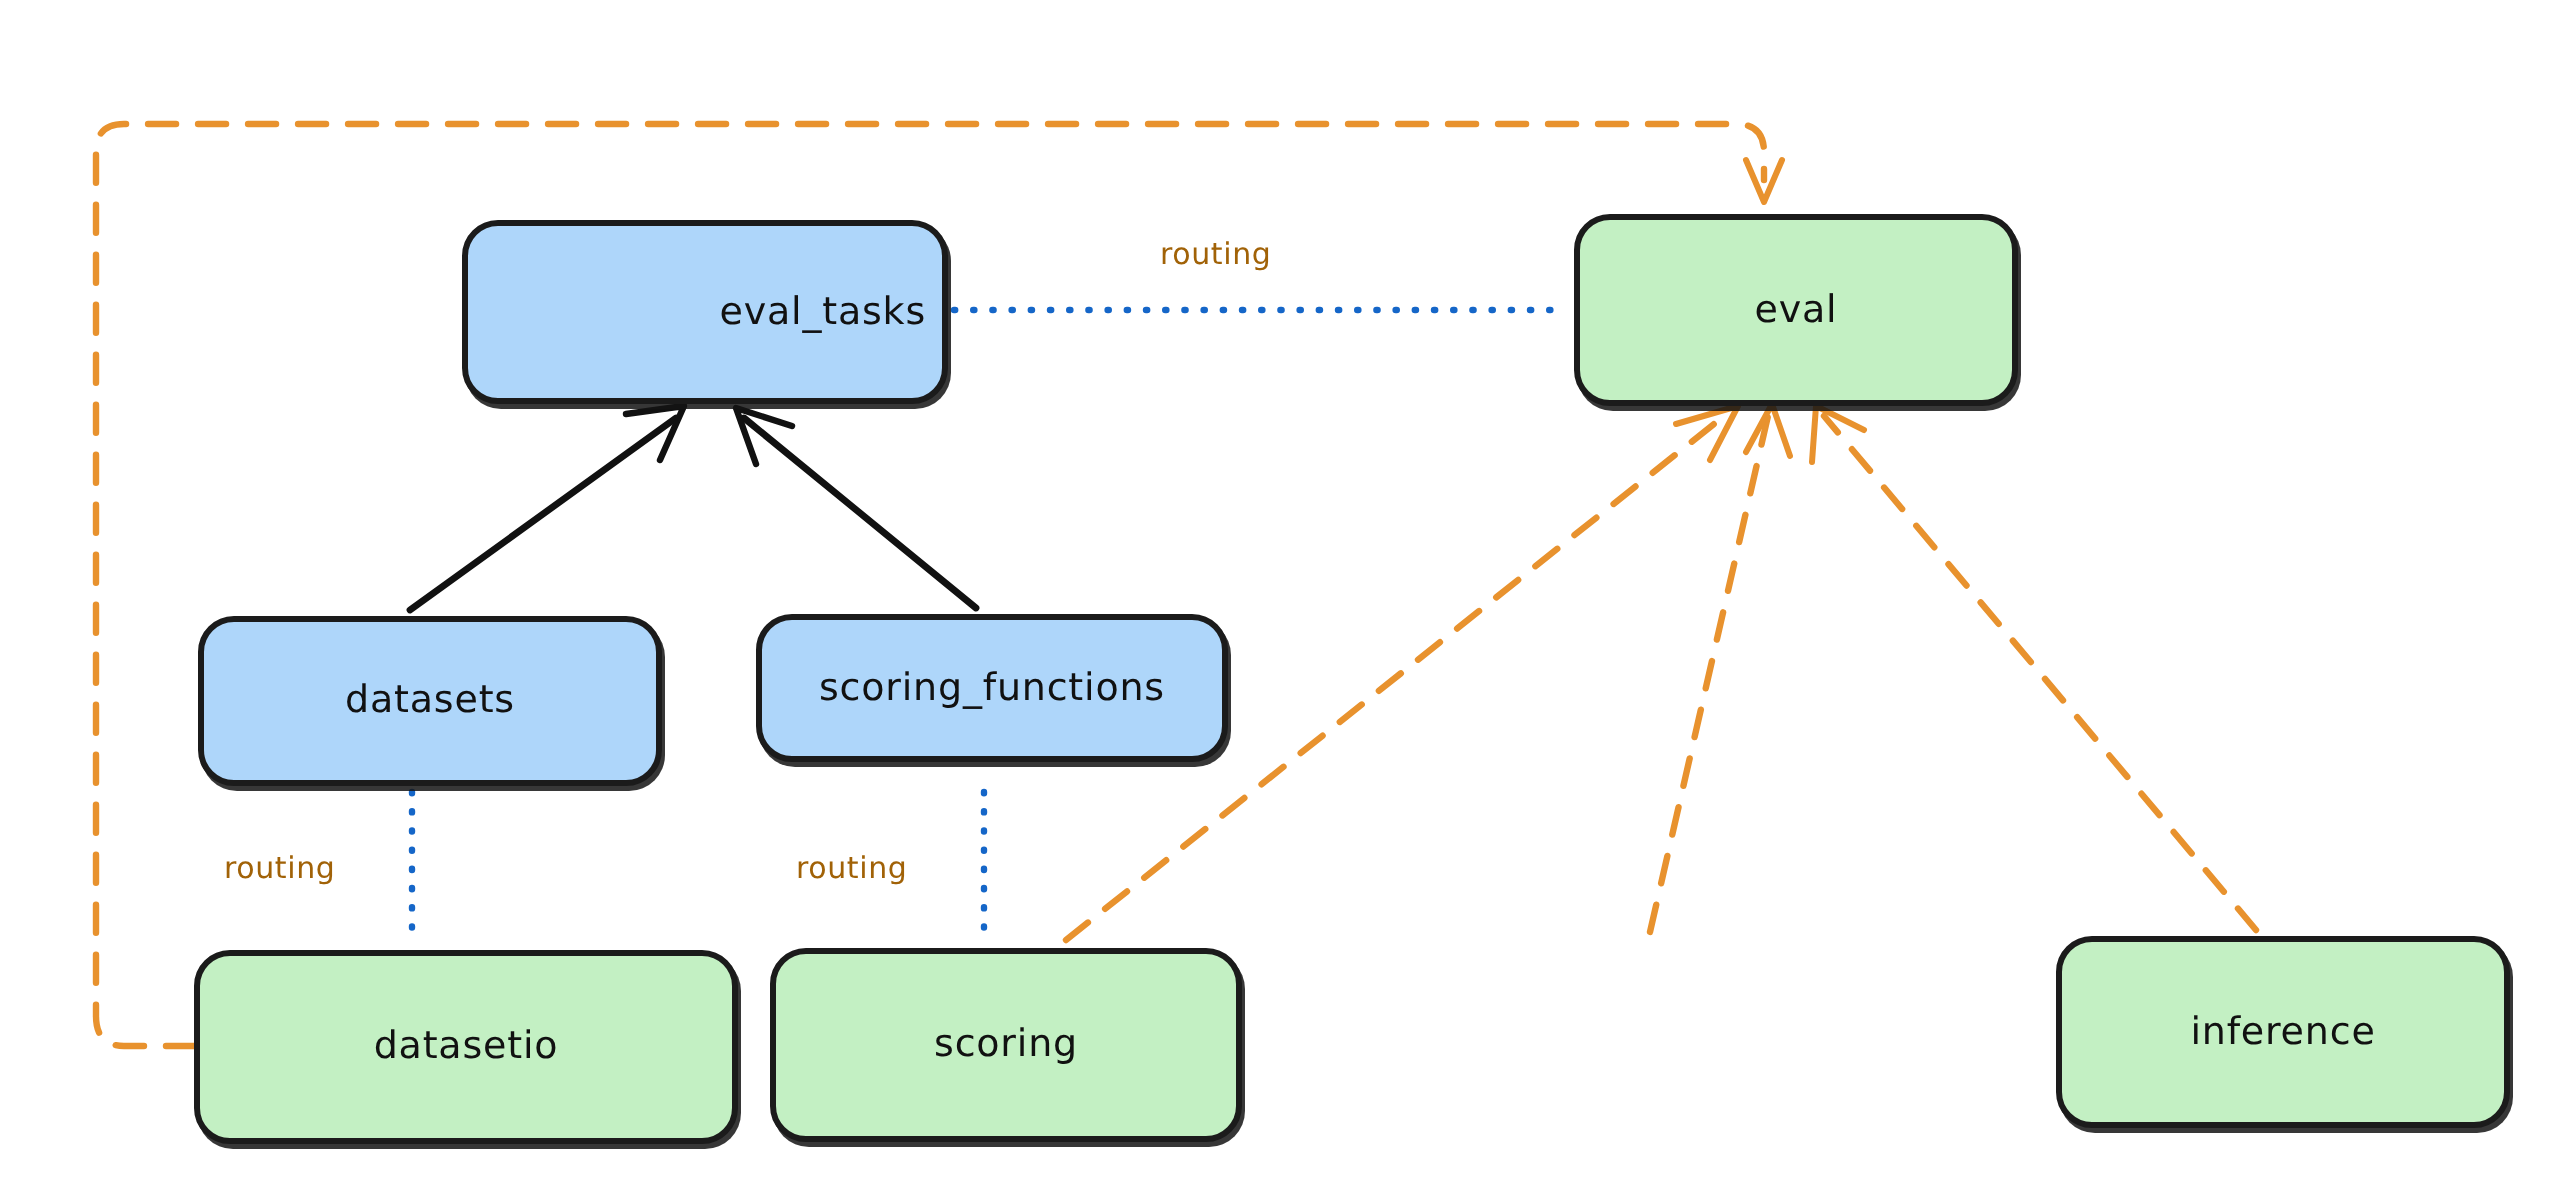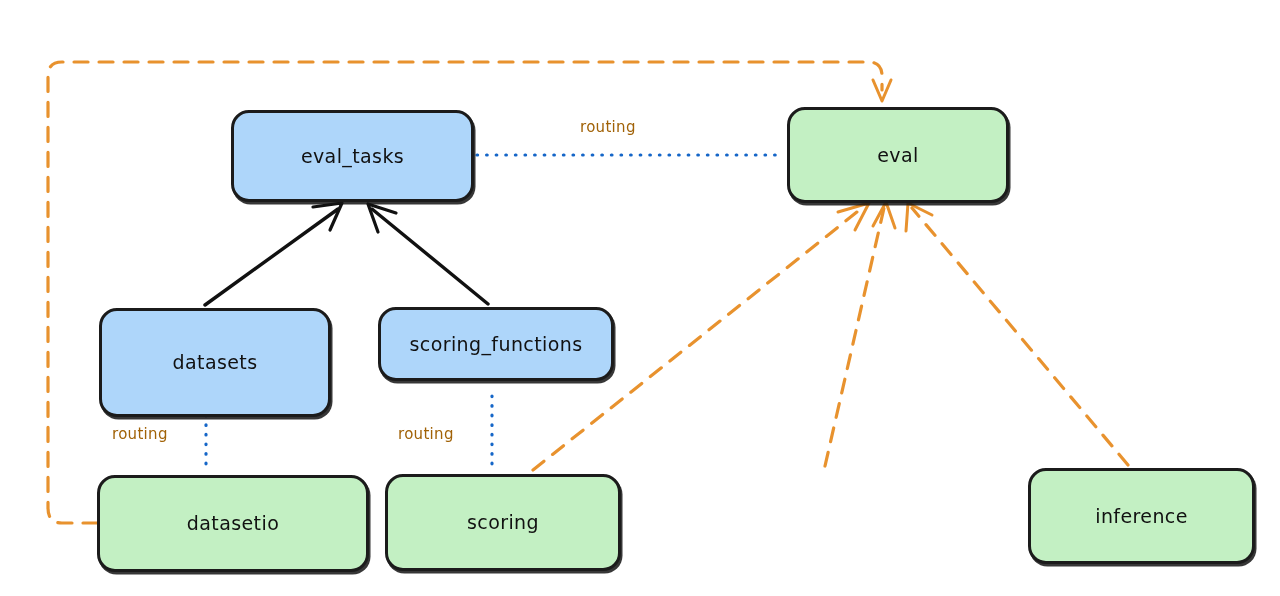--- a/index.html
+++ b/index.html
@@ -95,29 +95,29 @@
     <g>
       <path d="M 825,466 L 884,208" fill="none" stroke="#e8922e" stroke-width="3.2" stroke-dasharray="14 11" stroke-linecap="round"></path>
       <path d="M 873,226 L 886,202 L 895,228" fill="none" stroke="#e8922e" stroke-width="3" stroke-linecap="round" stroke-linejoin="round"></path>
     </g>
     <g>
       <path d="M 1128,465 L 912,208" fill="none" stroke="#e8922e" stroke-width="3.2" stroke-dasharray="14 11" stroke-linecap="round"></path>
       <path d="M 906,231 L 908,203 L 932,215" fill="none" stroke="#e8922e" stroke-width="3" stroke-linecap="round" stroke-linejoin="round"></path>
     </g>
   </svg>
 
-  <div class="node blue" style="left:231px; top:110px; width:243px; height:92px;">
+  <div class="node blue" style="left:231px; top:110px; width:243px; height:92px;justify-content:flex-end;">
     <span class="node-label">eval_tasks</span>
   </div>
 
   <div class="node green" style="left:787px; top:107px; width:222px; height:96px;">
     <span class="node-label">eval</span>
   </div>
 
-  <div class="node blue" style="left:99px; top:308px; width:232px; height:109px;">
+  <div class="node blue" style="left:99px; top:308px; width:232px; height:85px;">
     <span class="node-label">datasets</span>
   </div>
 
   <div class="node blue" style="left:378px; top:307px; width:236px; height:74px;">
     <span class="node-label">scoring_functions</span>
   </div>
 
   <div class="node green" style="left:97px; top:475px; width:272px; height:97px;">
     <span class="node-label">datasetio</span>
   </div>

